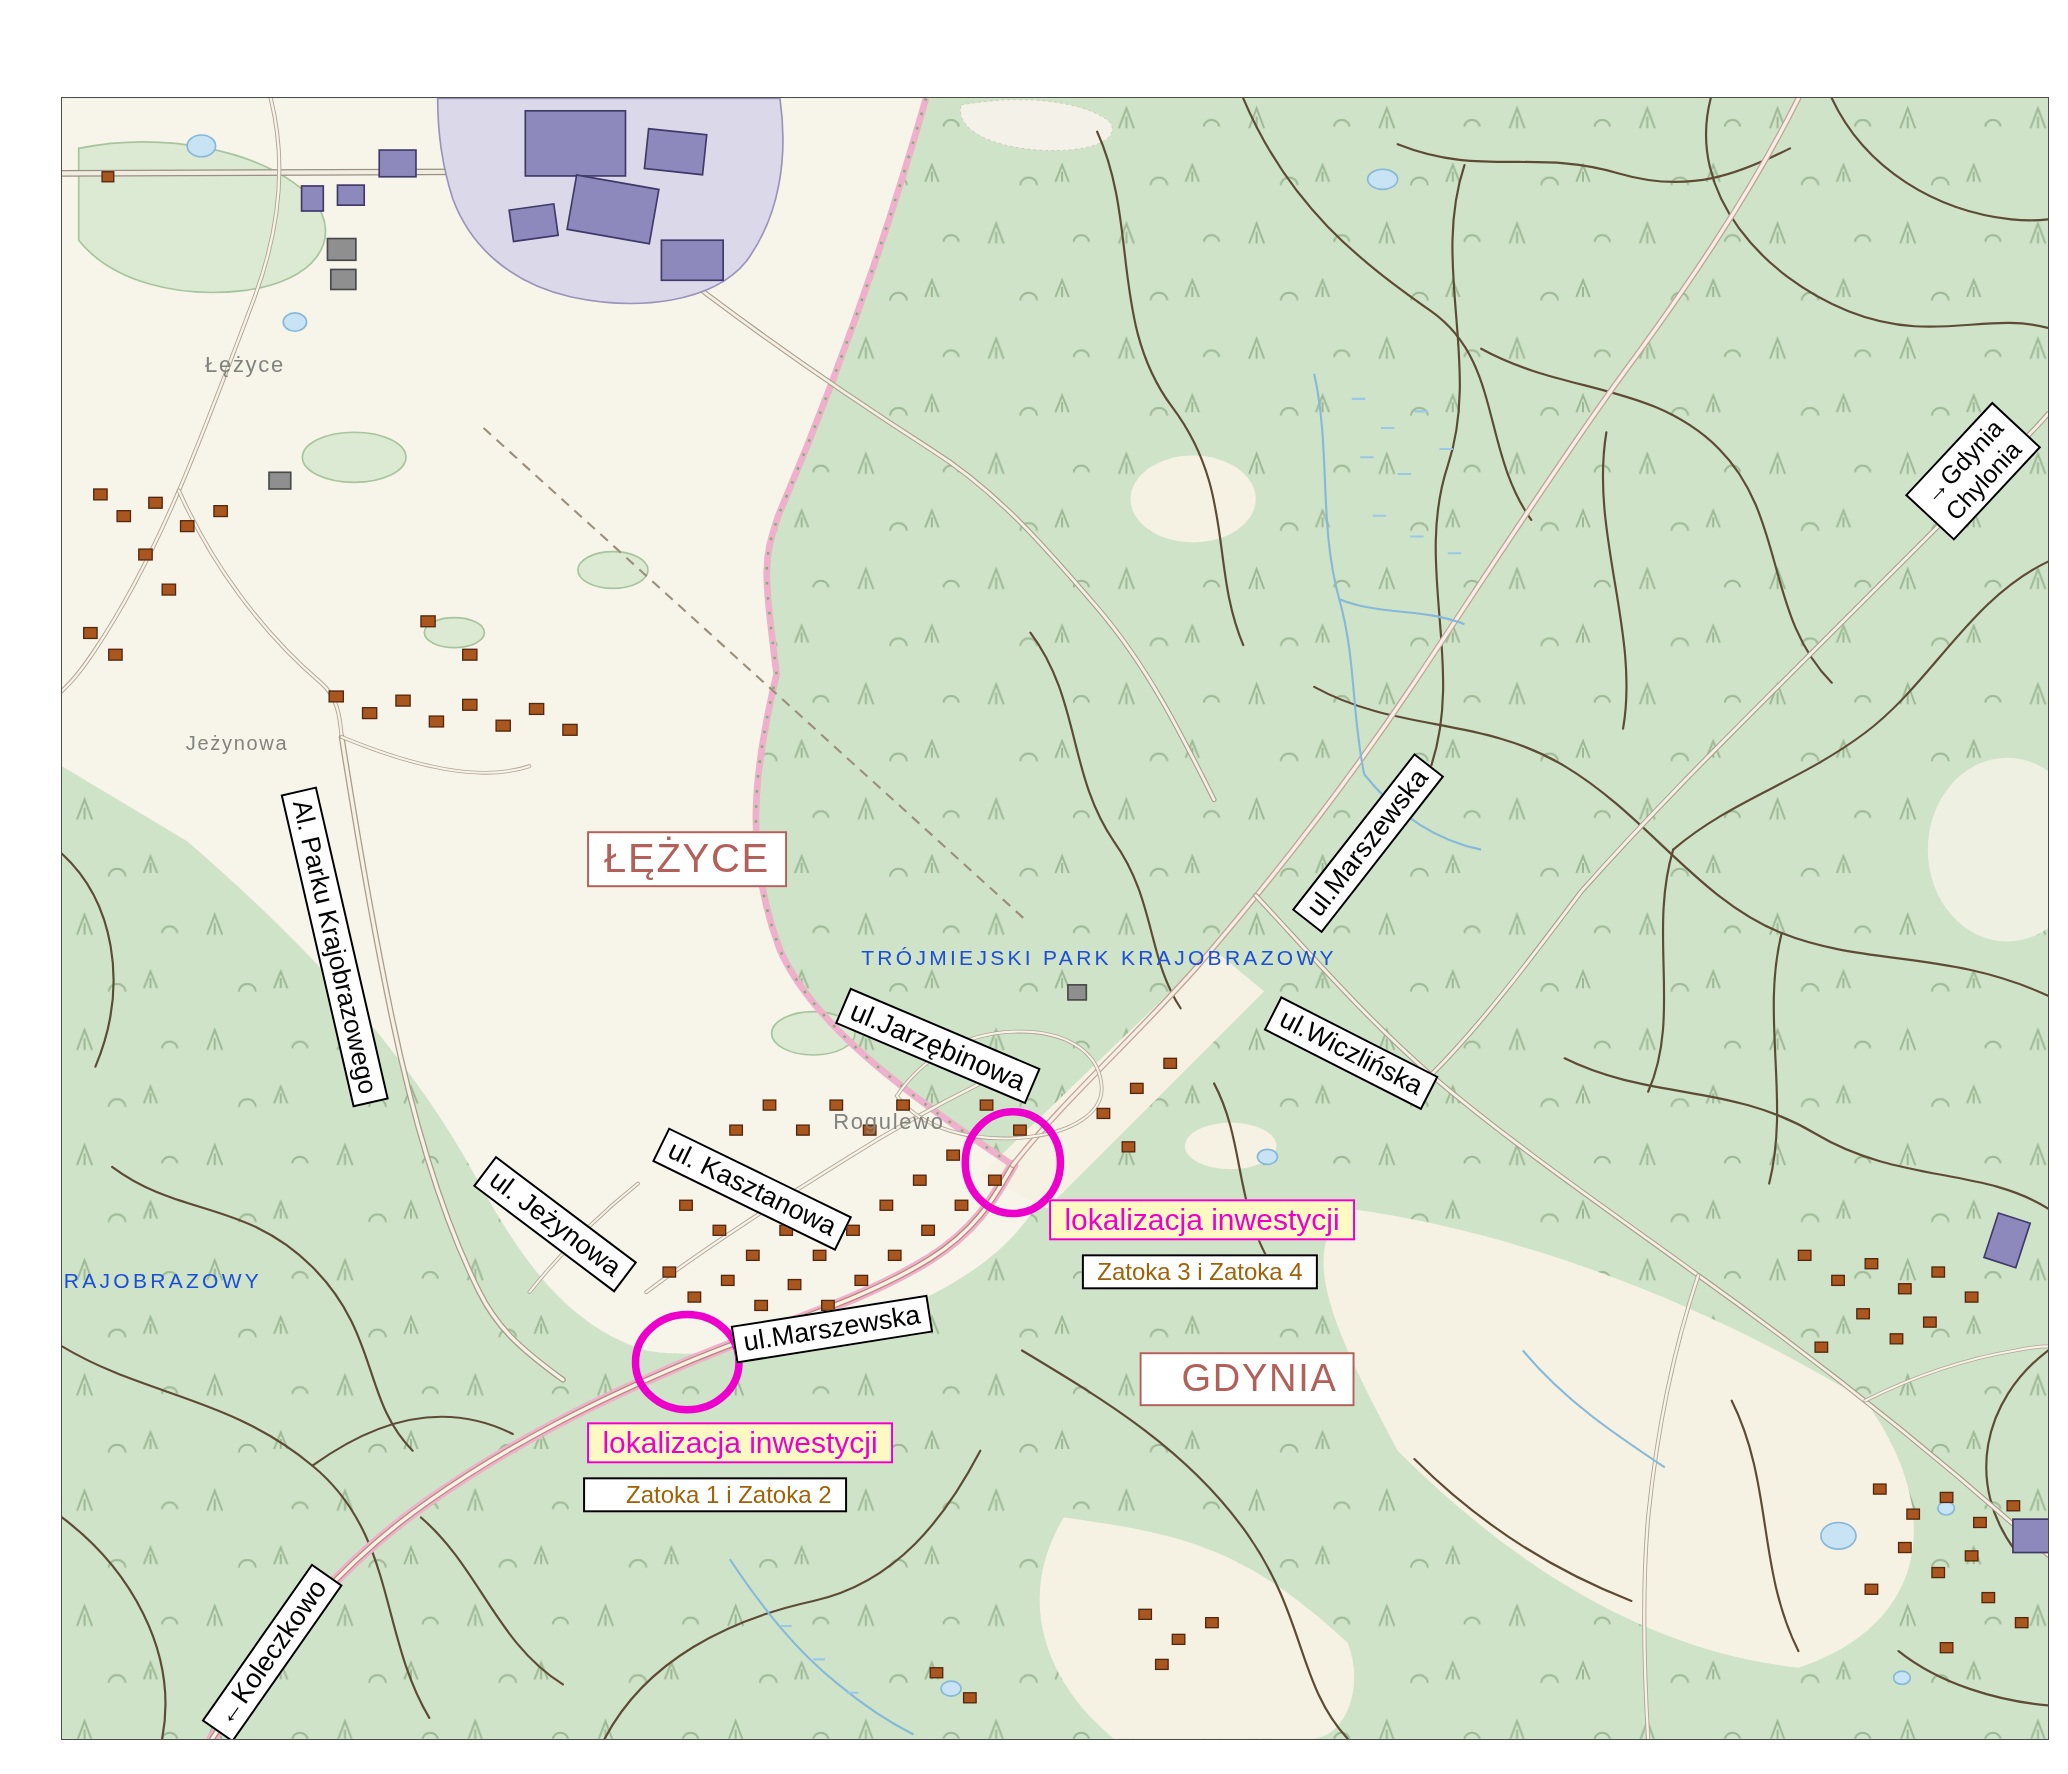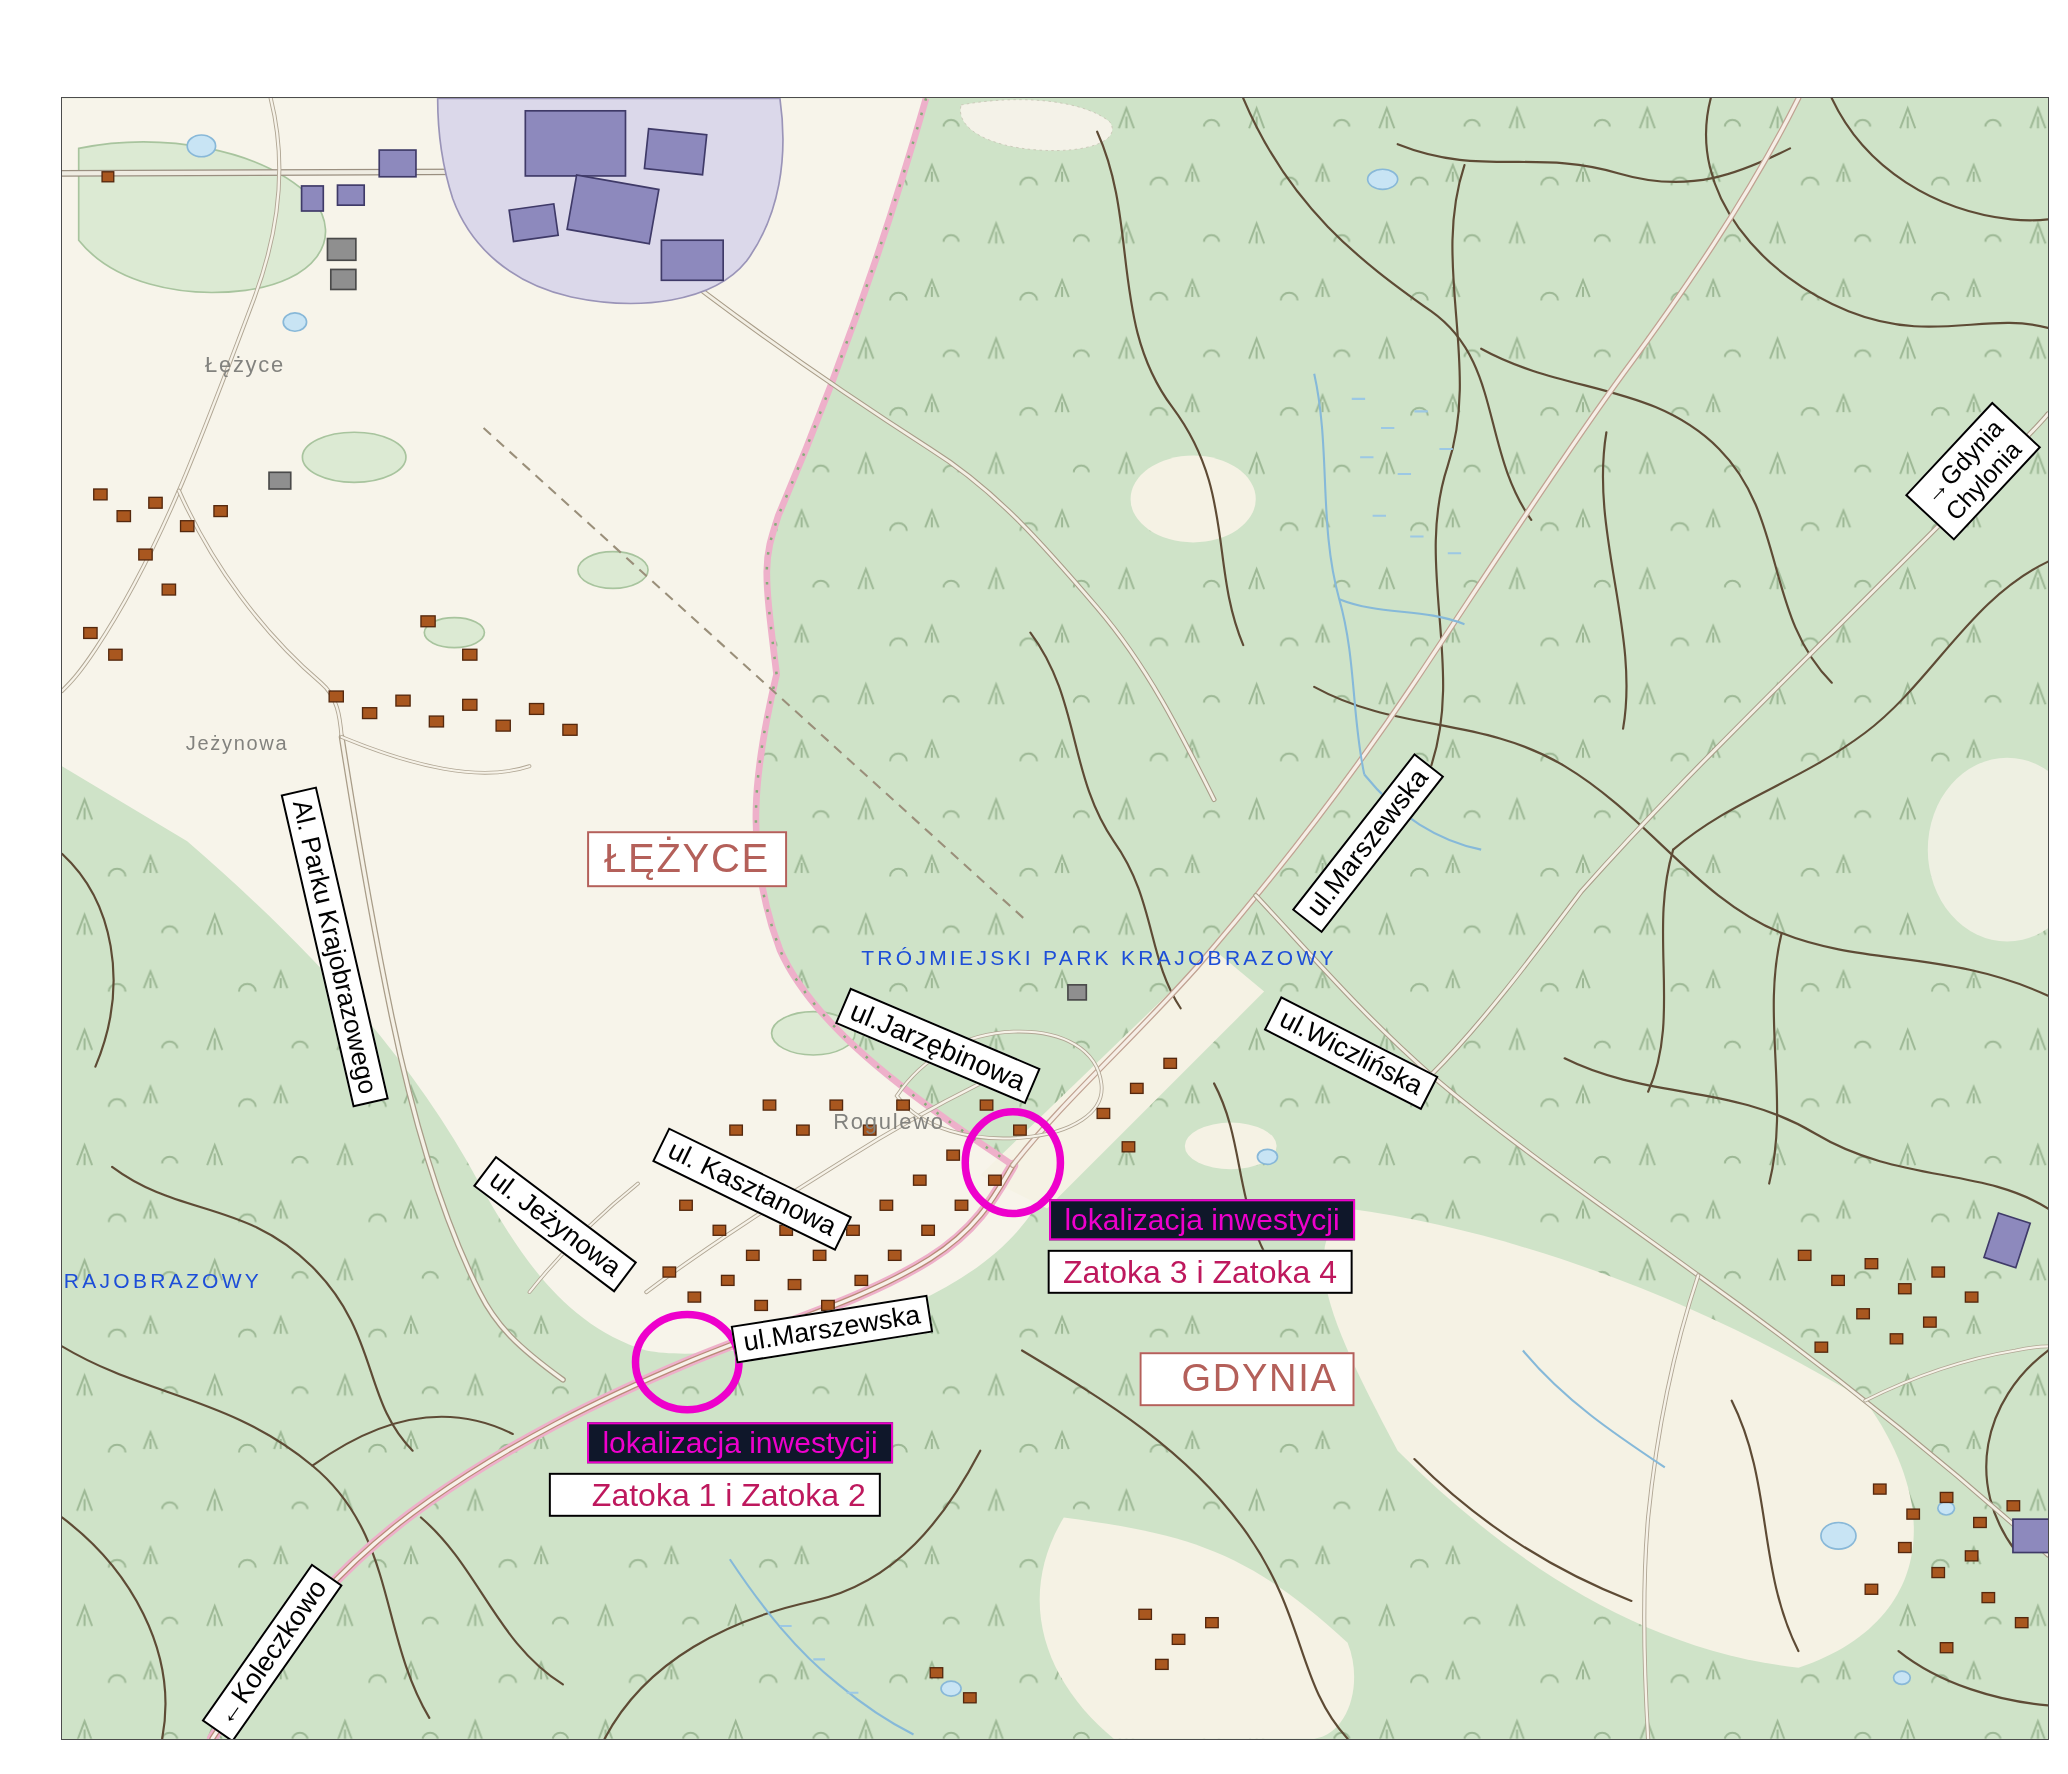--- a/index.html
+++ b/index.html
@@ -9,24 +9,24 @@
             border:1.7px solid #4c4c4c;background:#cfe3c8;overflow:hidden;}
   #mapsvg{position:absolute;left:0;top:0;}
   .lbl{position:absolute;white-space:nowrap;font-family:"Liberation Sans",sans-serif;}
   .sign{background:#ffffff;border:2.5px solid #000;color:#000;padding:0 8.3px;
         font-size:27px;line-height:1.25;text-align:center;}
   .sign.two{line-height:1.12;padding:3.3px 10px;}
   .city{background:#ffffff;border:2.5px solid #b4605a;color:#b4605a;
         padding:3.3px 15px;font-size:40px;letter-spacing:1.7px;}
   .place{color:#82827e;font-size:22px;letter-spacing:1.7px;}
   .park{color:#1d4ed8;font-size:21px;letter-spacing:3.3px;}
-  .invm{background:#0f172a;border:2.5px solid #ee00cc;color:#ee00cc;
+  .invm{background:#fef9c3;border:2.5px solid #ee00cc;color:#ee00cc;
         font-size:30px;padding:1.7px 13.4px;}
-  .invb{background:#ffffff;border:2.5px solid #000;color:#be185d;
-        font-size:32px;padding:1.7px 13.4px;text-align:right;}
+  .invb{background:#ffffff;border:2.5px solid #000;color:#a16207;
+        font-size:24px;padding:1.7px 13.4px;text-align:right;}
 </style>
 </head>
 <body>
 
 <div id="stage">
  <div id="mapframe">
 
   <svg id="mapsvg" width="1986" height="1641" viewBox="0 0 2379 1965">
     <defs>
       <pattern id="trees" width="156" height="138" patternUnits="userSpaceOnUse">

